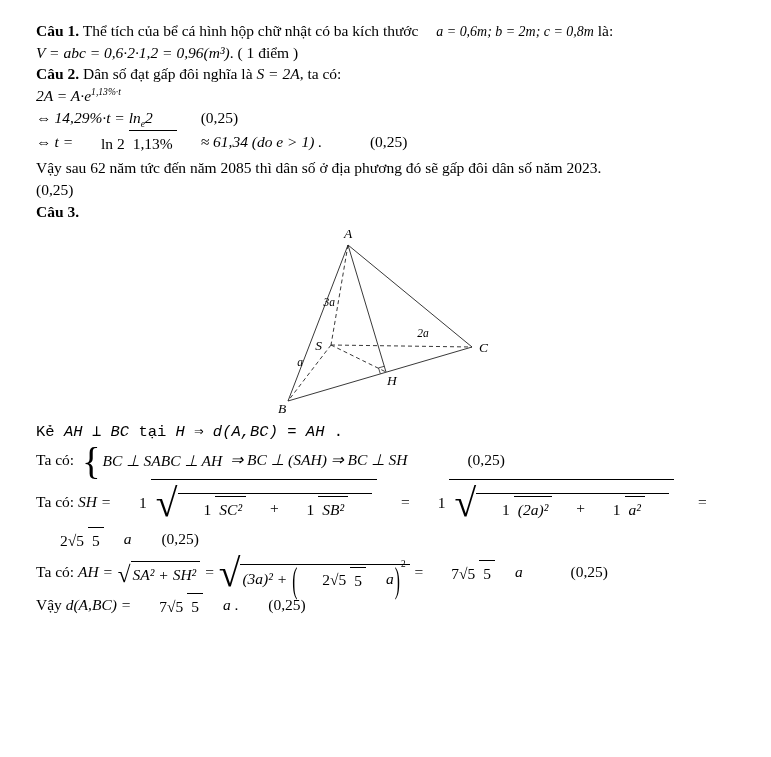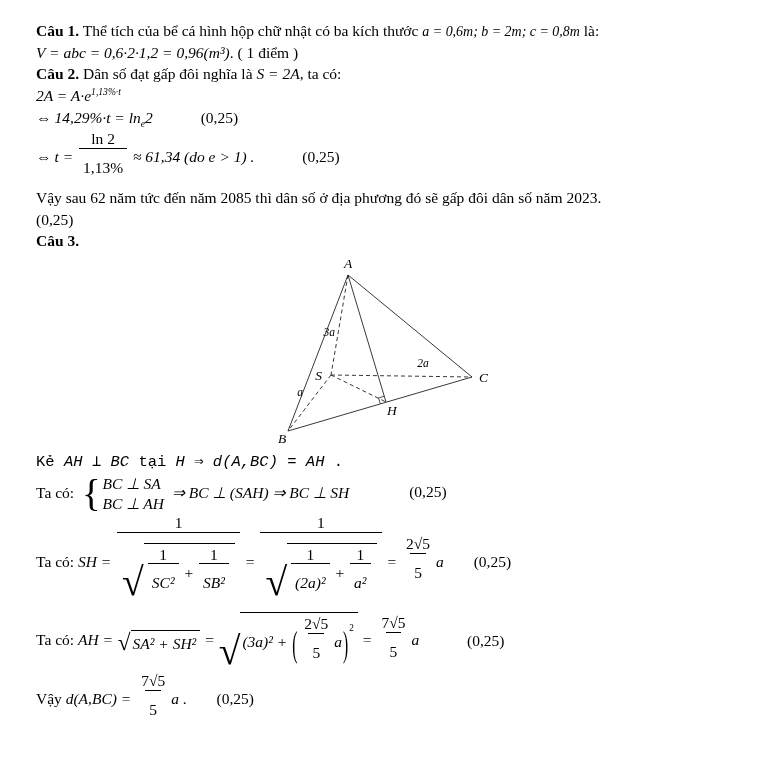--- a/index.html
+++ b/index.html
@@ -10,43 +10,43 @@
     font-family: "Liberation Serif", serif;
     font-size: 15.5px;
     line-height: 1.4;
     color: #000;
   }
   p.para { margin: 0; }
   .mt2{margin-top:2px;} .mt3{margin-top:3px;} .mt4{margin-top:4px;font-family:Liberation Mono, monospace;}
   .mt6{margin-top:6px;} .mt8{margin-top:8px;} .mt10{margin-top:10px;} .mt12{margin-top:12px;}
   .b { font-weight: bold; }
   .mi { font-style: italic; }
-  .msmall { font-size: 0.9em; }
+  .msmall { font-size: 0.9em; margin-left: 14px; }
   sup { font-size: 0.62em; }
   sub { font-size: 0.62em; }
   .op { margin-right: 3px; }
   .score { margin-left: 44px; }
   .score-sm { margin-left: 26px; }
   .score-xl { margin-left: 56px; }
 
-  .frac { display: inline-flex; flex-direction: column; align-items: center;
-          vertical-align: middle; margin: 0 2px; text-align: center; }
+  .frac { display: inline-flex; flex-direction: row; align-items: center;
+          vertical-align: middle; margin: 0 20px; text-align: center; }
   .frac > .num { padding: 0 4px; line-height: 1.15; }
-  .frac > .den { border-top: 1px solid #000; padding: 10px 4px; line-height: 1.15; }
+  .frac > .den { border-top: 1px solid #000; padding: 4px 4px; line-height: 1.15; }
 
   .sqrt { display: inline-flex; align-items: flex-end; vertical-align: middle; margin: 0 1px; }
   .sqrt > .rad { line-height: 1; font-style: normal; }
   .sqrt.plain > .rad { font-size: 1.5em; }
   .sqrt.tall > .rad { font-size: 2.55em; }
   .sqrt.med  > .rad { font-size: 2.55em; }
   .sqrt > .vinc { display: inline-block; border-top: 1.3px solid #000; padding: 2px 4px 0 2px; }
 
   .system { display: inline-flex; align-items: center; vertical-align: middle; margin: 0 4px; }
   .system > .brace { font-size: 2.5em; line-height: 0.9; margin-right: 2px; font-style: normal; }
-  .system .rows { display: inline-flex; flex-direction: column; line-height: 1.3; }
+  .system .rows { display: inline-flex; line-height: 1.3; }
 
   .bigp { display: inline-block; transform: scaleY(2.3); vertical-align: middle; margin: 0 1px; font-style: normal; }
   sup.psq { font-size: 0.6em; position: relative; top: -1.1em; }
 
   .figure { margin: 2px 0 0 224px; }
   svg text { fill: #000; }
   .ptlabel text { font: italic 13.5px "Liberation Serif", serif; }
   .measlabel text { font: italic 11.5px "Liberation Serif", serif; }
   .dash { stroke-dasharray: 4 3; }
 </style>

